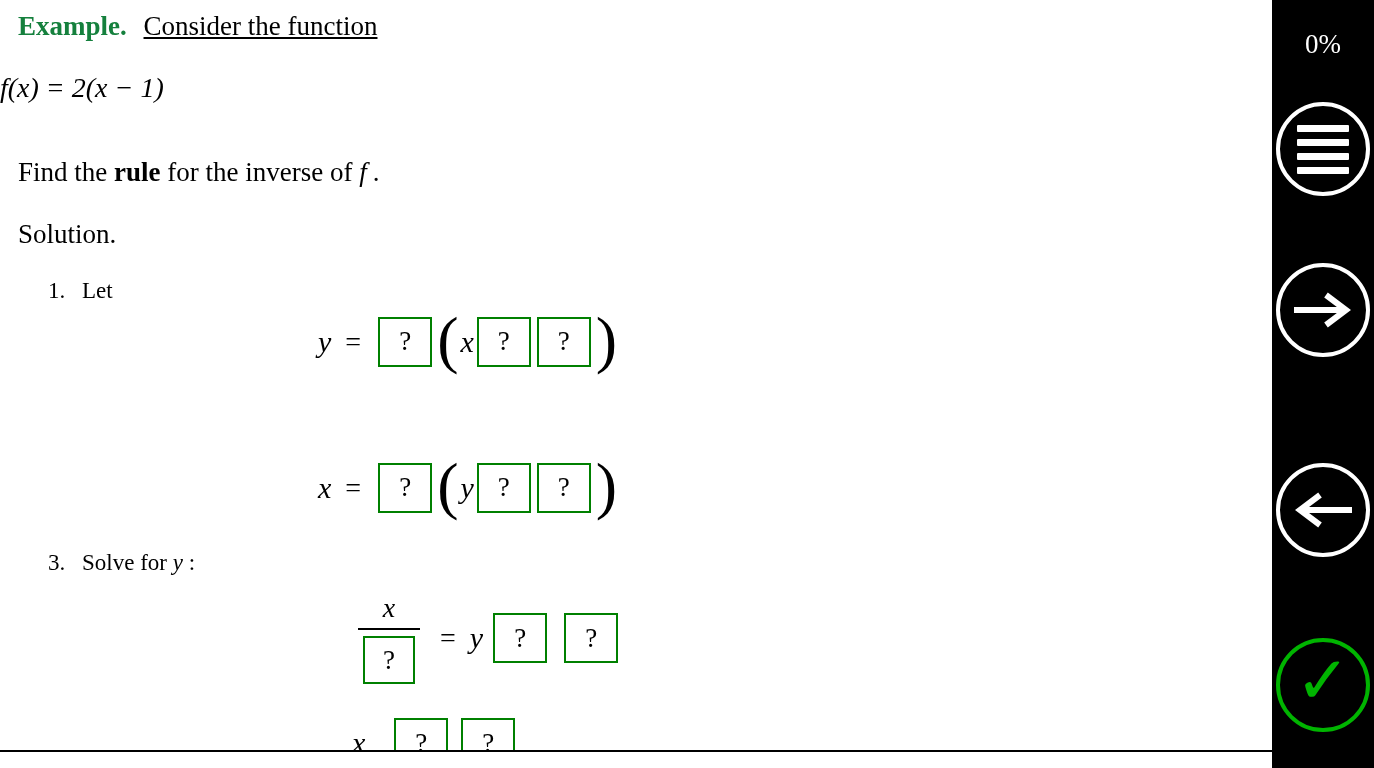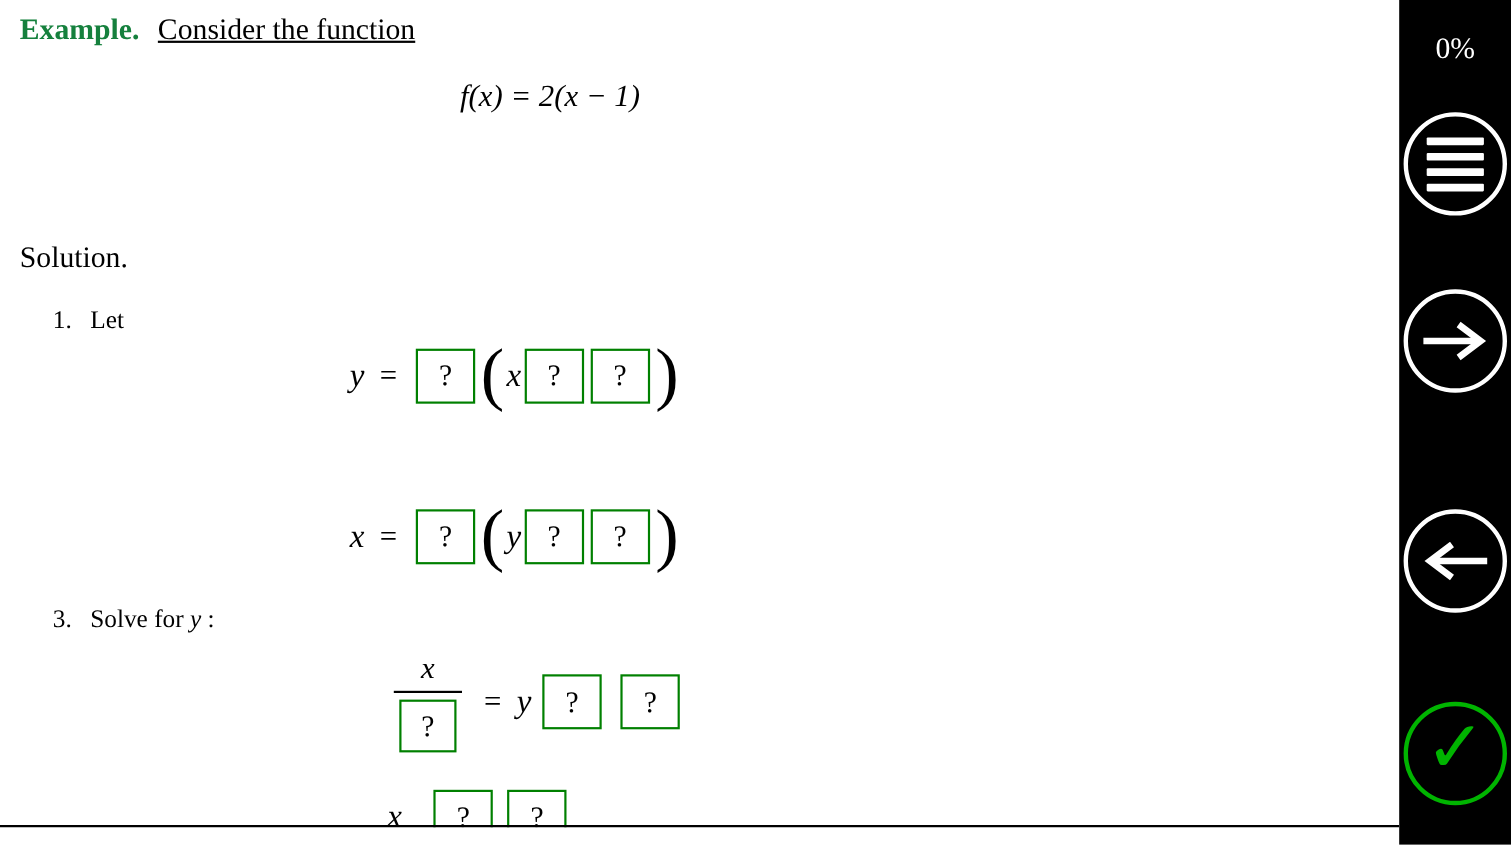--- a/index.html
+++ b/index.html
@@ -30,21 +30,21 @@
     width: 1272px; height: 3px;
     background: #000000;
   }
 
   .line { font-size: 27px; color: #000; line-height: 1.25; }
   .mathit { font-style: italic; font-family: "Liberation Serif", serif; }
   .bold { font-weight: bold; }
   .blue { color: #15803d; font-weight: bold; }
   .red  { color: #000000; font-weight: normal; }
   #intro-line { position: absolute; left: 18px; top: 10px; }
-  #display-f  { position: absolute; left: 0; top: 72px; width: 1000px; text-align: center; font-size: 28px; }
+  #display-f  { position: absolute; left: 0; top: 72px; width: 1000px; font-size: 28px; }
   #find-line  { position: absolute; left: 18px; top: 156px; }
   #solution-h { position: absolute; left: 18px; top: 218px; }
 
   .step { position: absolute; font-size: 23px; }
   .step-num { display: inline-block; width: 34px; }
 
   #step1 { left: 48px; top: 278px; }
   #step2 { left: 48px; top: 390px; }
   #step3 { left: 48px; top: 534px; margin-top: 16px; }
 
@@ -140,20 +140,23 @@
 
     <div id="intro-line" class="line">
       <span class="blue">Example.</span>
       <span style="margin-left:10px;text-decoration:underline;">Consider the function</span>
     </div>
 
     <div id="display-f">
       <span class="mathit">f(x) = 2(x − 1)</span>
     </div>
 
+    <div id="find-line" class="line">
+      <span>Find the </span><span class="bold">rule</span><span> for the inverse of </span><span class="mathit">f</span><span style="margin-left:6px;">.</span>
+    </div>
 
     <div id="solution-h" class="line">
       <span class="red">Solution.</span>
     </div>
 
     <div id="step1" class="step">
       <span class="step-num">1.</span><span>Let</span>
     </div>
 
     <div id="eq1" class="eqrow">

